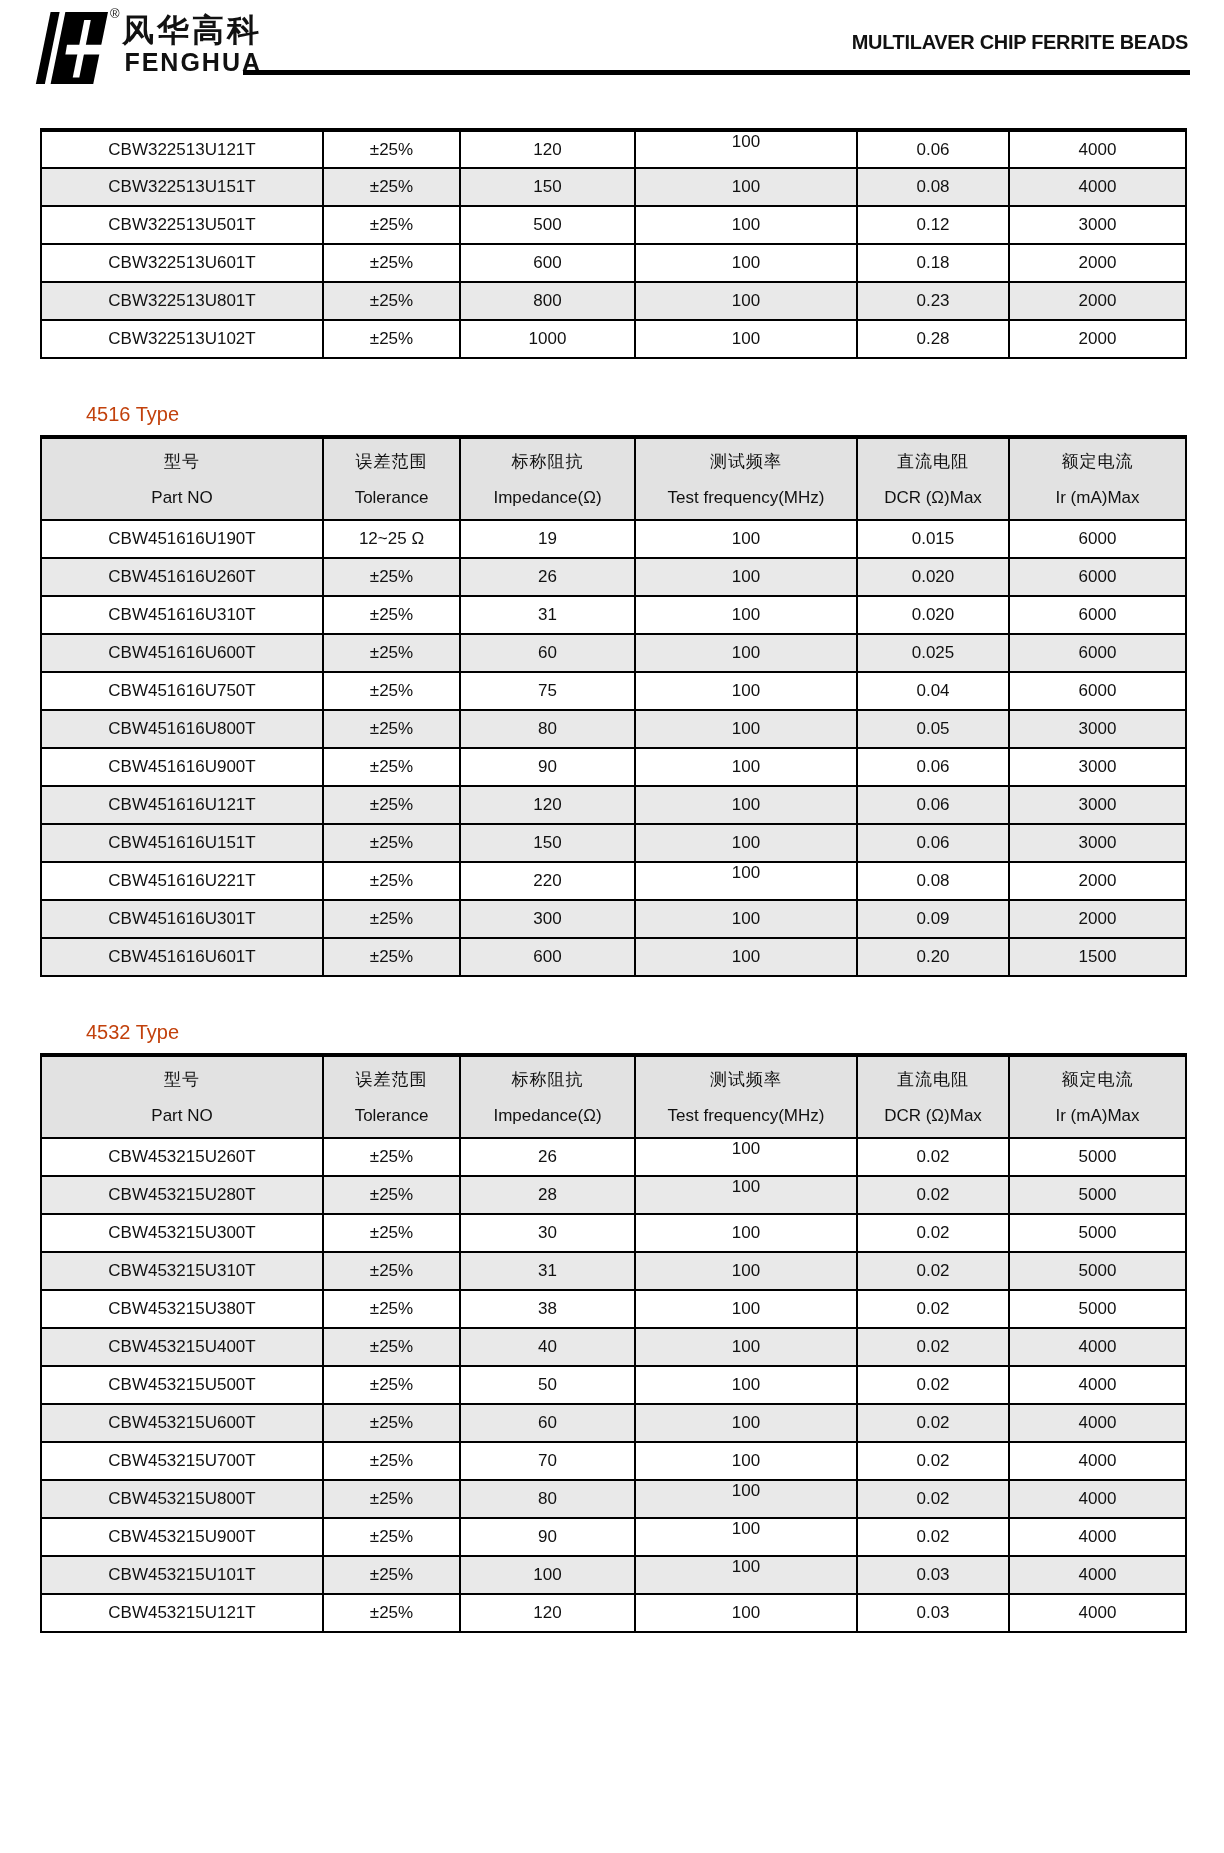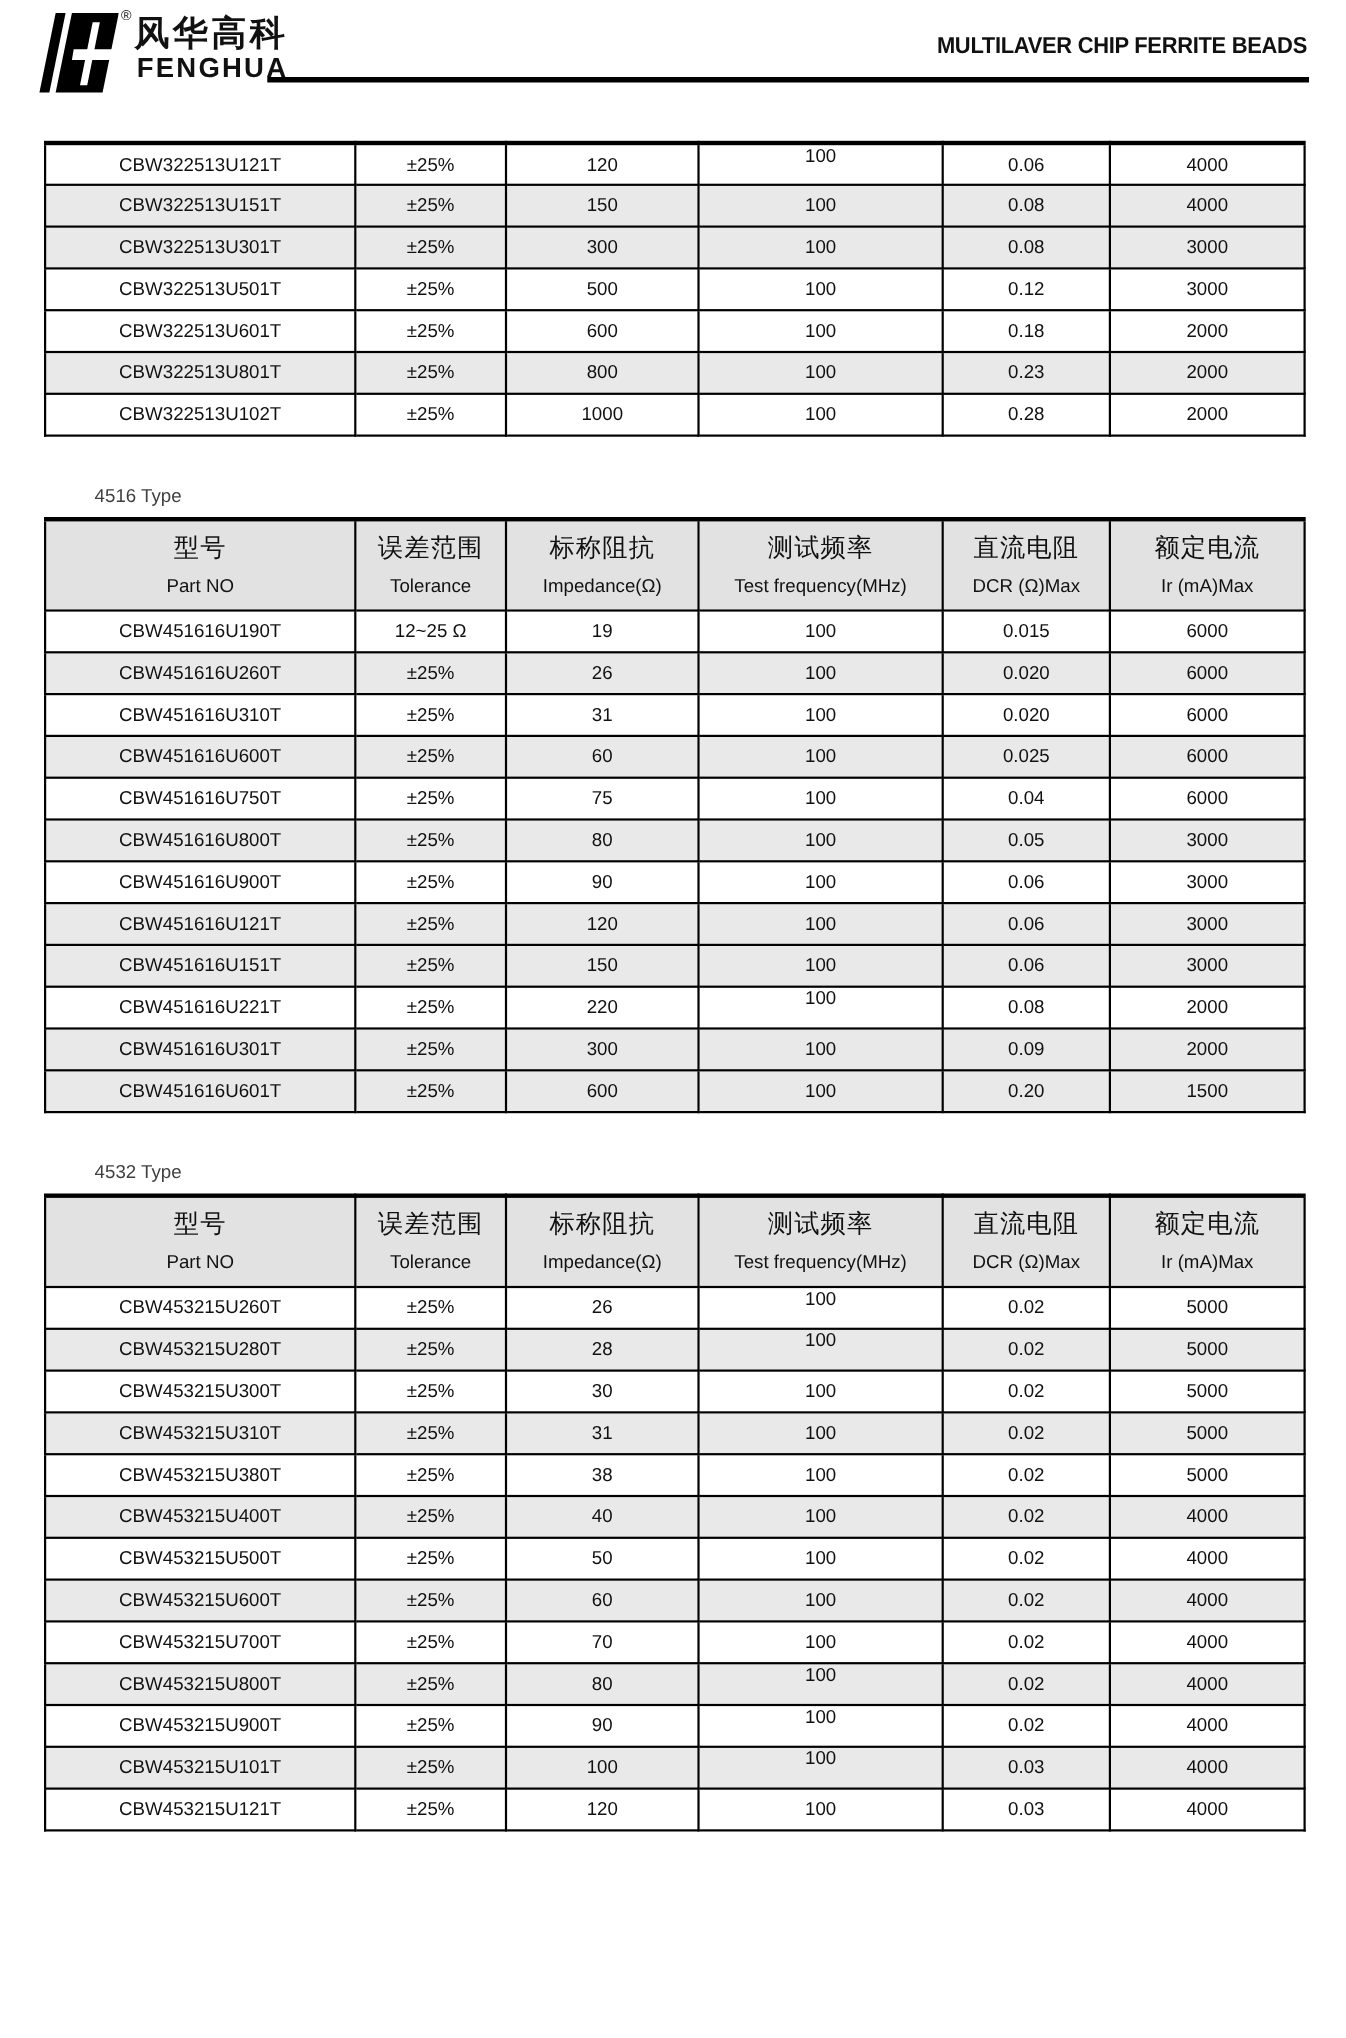--- a/index.html
+++ b/index.html
@@ -17,37 +17,37 @@
   .logo-cn { font-size:32px; font-weight:bold; letter-spacing:3px; line-height:36px; }
   .logo-en { font-size:25px; font-weight:bold; letter-spacing:2px; line-height:28px; }
   .doc-title {
     position:absolute; right:36px; top:30px;
     font-size:21px; font-weight:bold; letter-spacing:-0.3px;
     transform:scaleX(0.95); transform-origin:right center; white-space:nowrap;
   }
   .rule { position:absolute; left:243px; right:34px; top:70px; height:5px; background:#000; }
   
   main { margin-left:40px; width:934px; }
-  .type-label { margin:44px 0 9px 46px; font-size:17px; color:#404040; }
+  .type-label { margin:44px 0 9px 46px; font-size:20px; color:#c2410c; }
   .type-label:empty { display:none; }
   table.tbl {
     border-collapse:collapse; table-layout:fixed; width:1145px;
     border:2px solid #000; border-top:4px solid #000;
   }
   .tbl-first { margin-top:28px; }
   col.c1{width:282px} col.c2{width:137px} col.c3{width:175px}
   col.c4{width:222px} col.c5{width:152px} col.c6{width:177px}
   .tbl th, .tbl td {
     border:2px solid #000; text-align:center; vertical-align:middle;
     font-size:17px; color:#111; overflow:hidden;
   }
   .tbl td { height:38px; background:#fff; }
   .tbl tr.shaded td { background:#e9e9e9; }
   .tbl th { background:#e2e2e2; font-weight:normal; padding:8px 2px 10px; }
-  .h-cn { font-size:23px; line-height:22px; margin-top:4px; letter-spacing:1px; }
+  .h-cn { font-size:17px; line-height:22px; margin-top:4px; letter-spacing:1px; }
   .h-en { font-size:17px; line-height:22px; margin-top:14px; }
   .raised { position:relative; top:-8px; display:inline-block; }
 </style>
 </head>
 <body>
 
 <header>
   <svg class="logo-mark" viewBox="0 0 100 96" aria-hidden="true">
     <polygon points="12,92 30,4 41,4 23,92" fill="#000"></polygon>
     <polygon points="30,92 48,4 100,4 82,92" fill="#000"></polygon>
@@ -85,28 +85,20 @@
             <td><span>4000</span></td>
           </tr>
           <tr class="shaded">
             <td><span>CBW322513U151T</span></td>
             <td><span>±25%</span></td>
             <td><span>150</span></td>
             <td><span>100</span></td>
             <td><span>0.08</span></td>
             <td><span>4000</span></td>
           </tr>
-          <tr class="shaded">
-            <td><span>CBW322513U301T</span></td>
-            <td><span>±25%</span></td>
-            <td><span>300</span></td>
-            <td><span>100</span></td>
-            <td><span>0.08</span></td>
-            <td><span>3000</span></td>
-          </tr>
           <tr>
             <td><span>CBW322513U501T</span></td>
             <td><span>±25%</span></td>
             <td><span>500</span></td>
             <td><span>100</span></td>
             <td><span>0.12</span></td>
             <td><span>3000</span></td>
           </tr>
           <tr>
             <td><span>CBW322513U601T</span></td>

